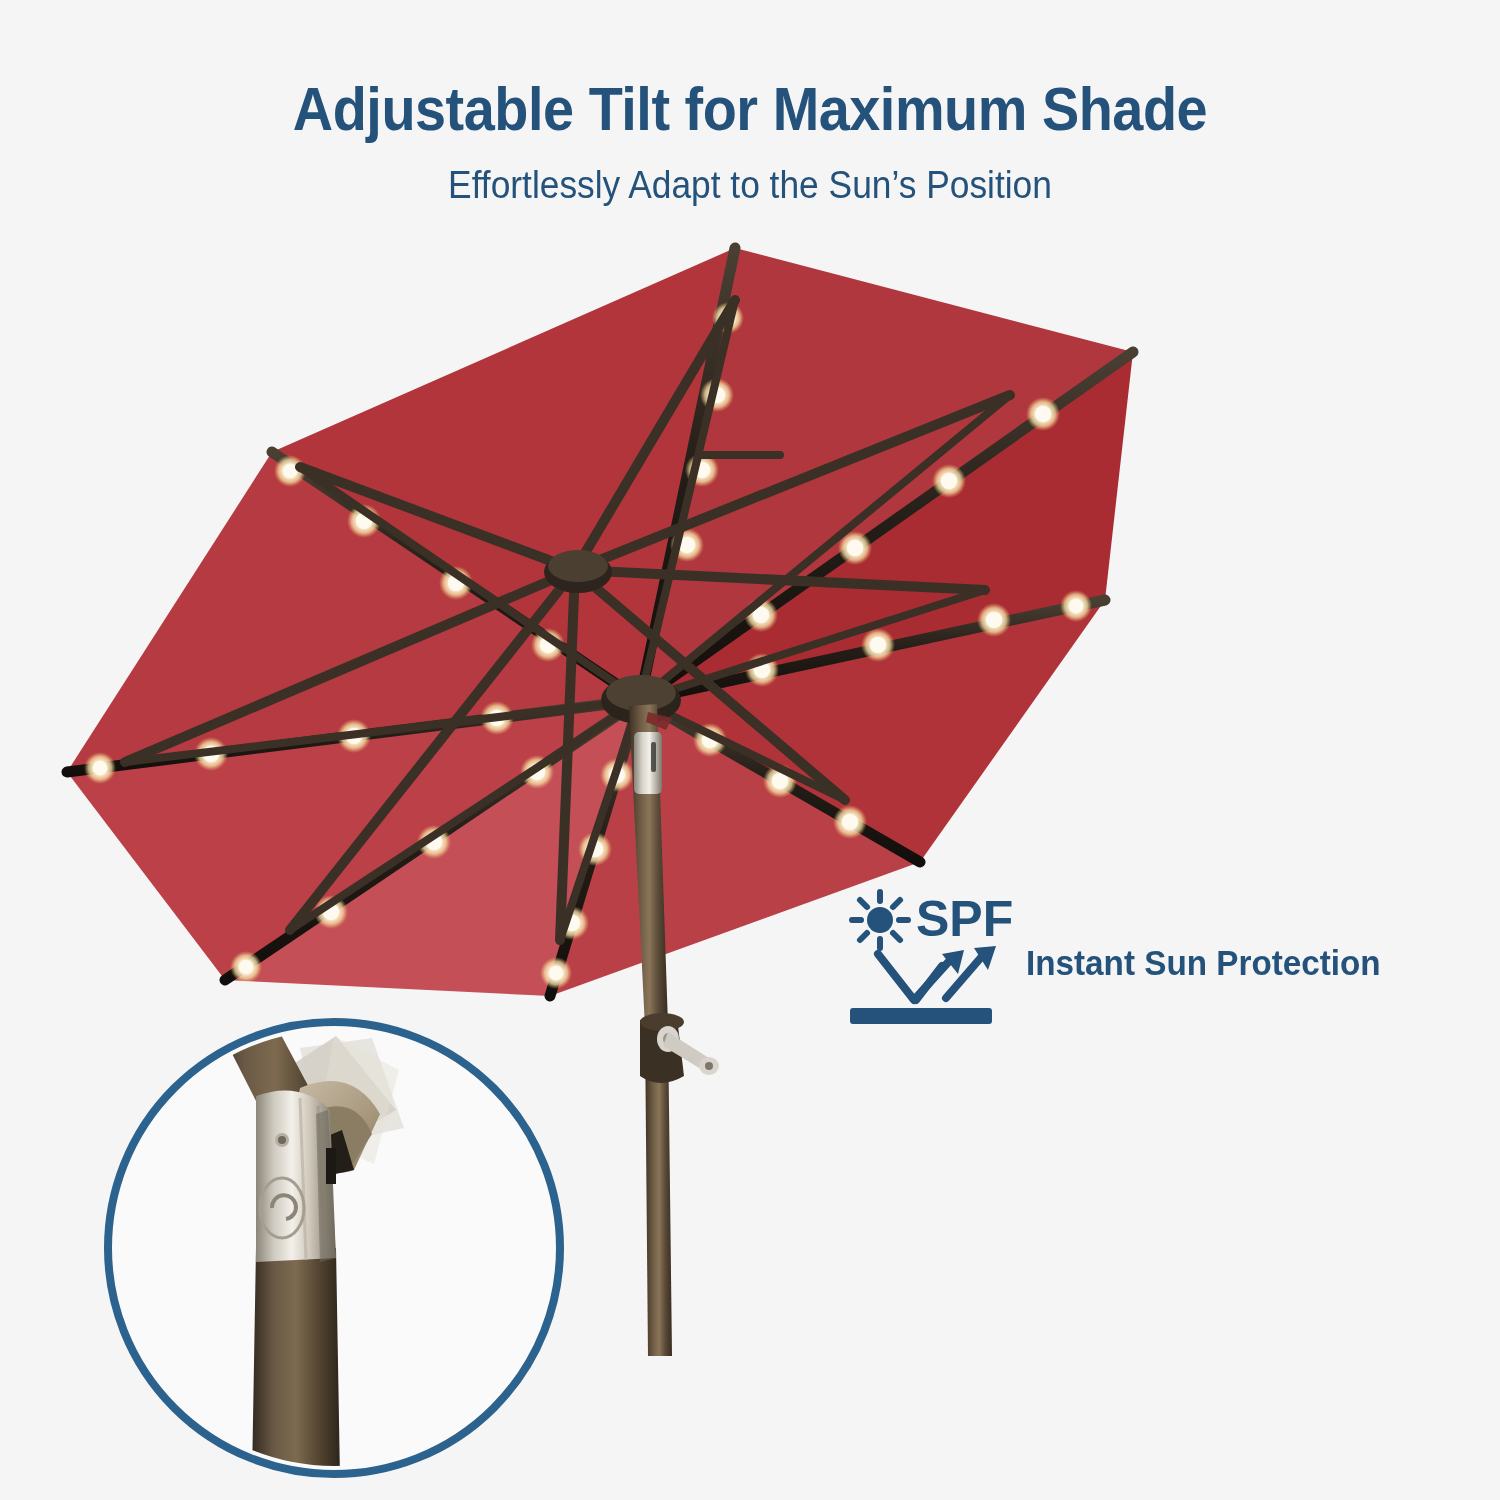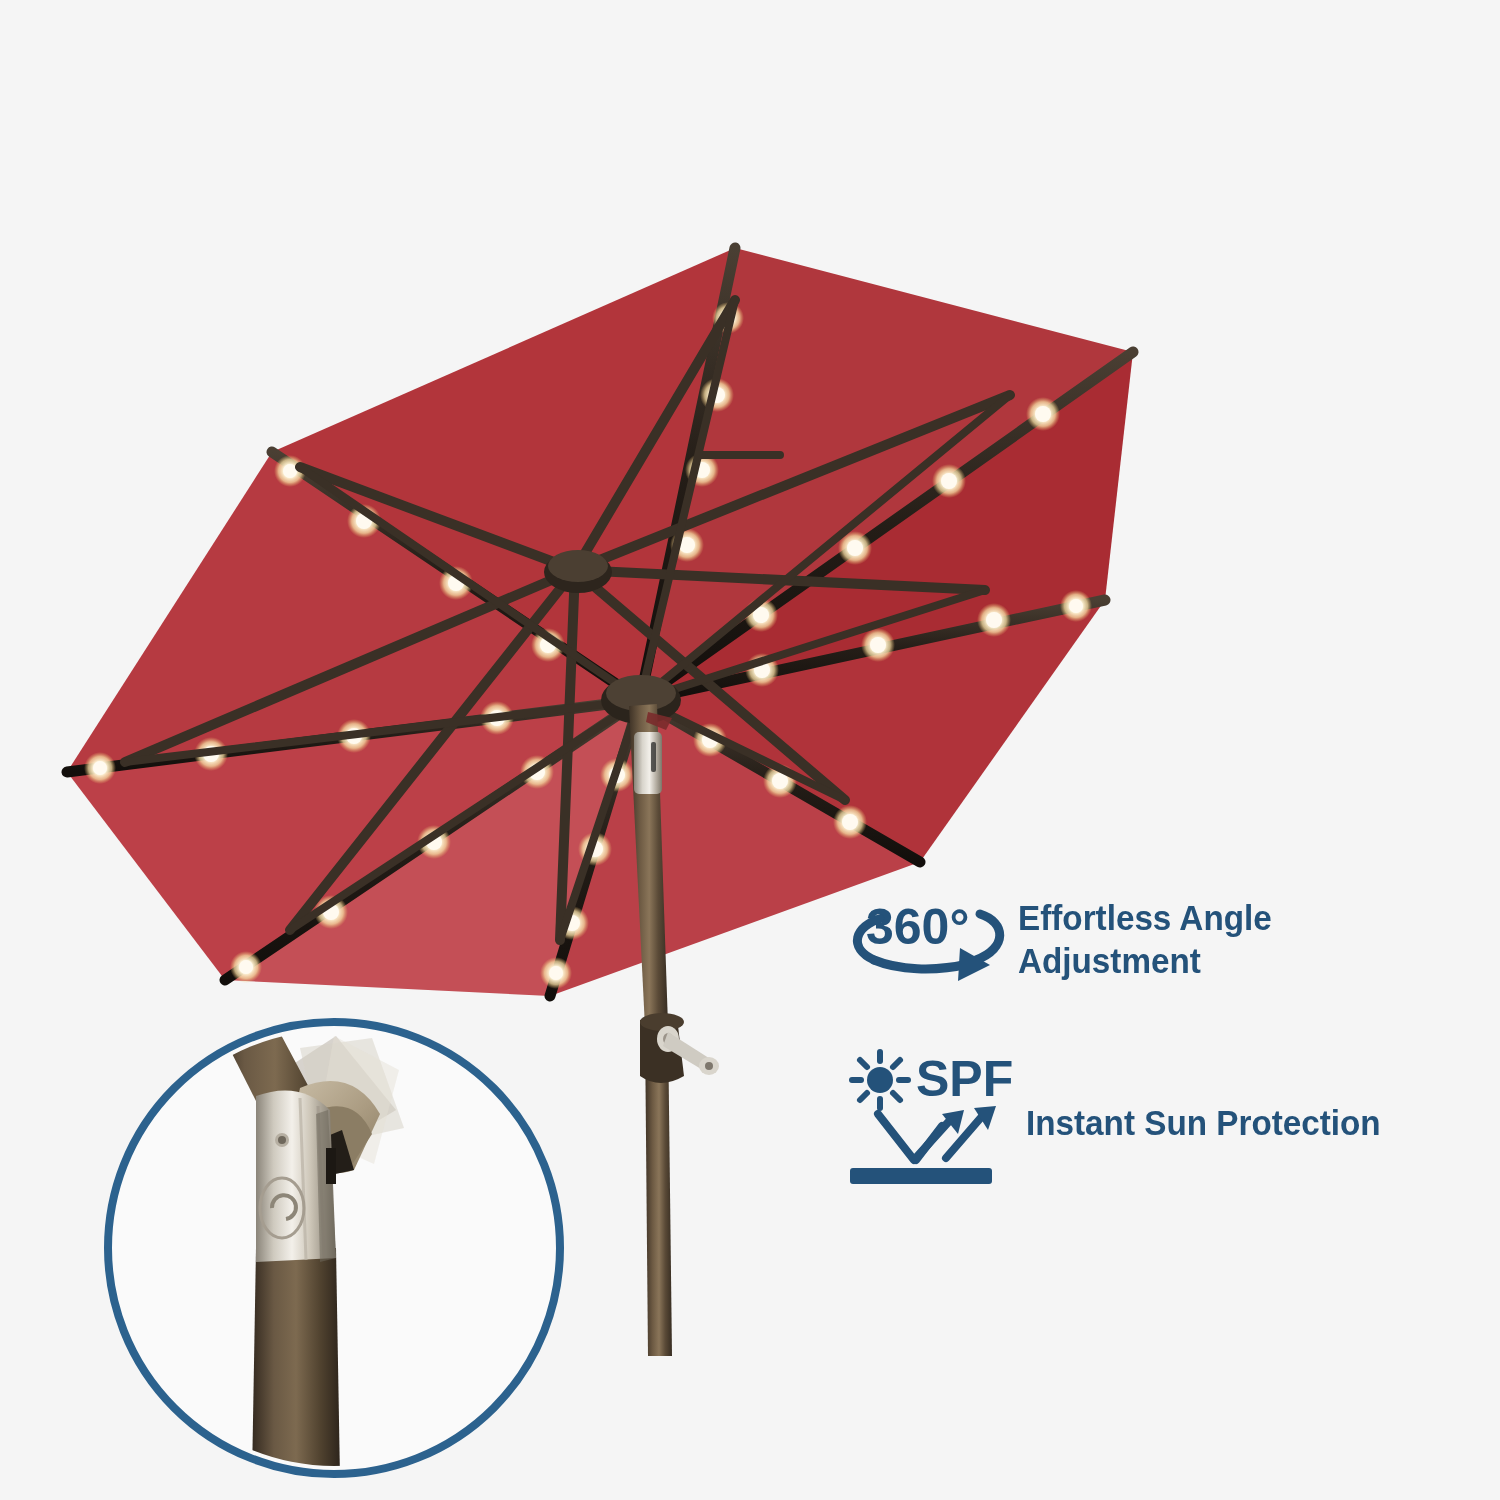--- a/index.html
+++ b/index.html
@@ -54,20 +54,24 @@
   }
   .feature.f2{margin-bottom:52px;}
   .feature.f2 .ficon{width:178px;}
   .feature.f3 .ficon{width:178px;}
 </style>
 </head>
 <body>
 
 <div id="stage">
 
+  <div class="header">
+    <h1 class="title">Adjustable Tilt for Maximum Shade</h1>
+    <p class="subtitle">Effortlessly Adapt to the Sun’s Position</p>
+  </div>
 
   <svg class="product" viewBox="0 0 1500 1500" width="1500" height="1500">
     <defs>
       <linearGradient id="poleG" x1="0" y1="0" x2="1" y2="0">
         <stop offset="0%" stop-color="#3e3226"></stop>
         <stop offset="28%" stop-color="#6d5a43"></stop>
         <stop offset="52%" stop-color="#8a7559"></stop>
         <stop offset="75%" stop-color="#5a4a37"></stop>
         <stop offset="100%" stop-color="#372d22"></stop>
       </linearGradient>
@@ -369,36 +373,20 @@
         <ellipse cx="178" cy="190" rx="22" ry="30" fill="none" stroke="#a59d90" stroke-width="3"></ellipse>
         <path d="M168,190 a12,12 0 1,1 14,11" fill="none" stroke="#8d8678" stroke-width="4"></path>
 
         <rect x="222" y="130" width="10" height="36" fill="#1c1813"></rect>
       </g>
     </svg>
   </div>
 
   <div class="features">
 
-    <div class="feature f1">
-      <div class="ficon">
-        <svg width="168" height="104" viewBox="0 0 168 104">
-
-          <path d="M34,30 C6,38 0,60 26,72" fill="none" stroke="#24527a" stroke-width="9" stroke-linecap="round"></path>
-          <path d="M132,26 C158,34 160,60 128,72" fill="none" stroke="#24527a" stroke-width="9" stroke-linecap="round"></path>
-          <path d="M26,72 C50,82 86,84 120,76" fill="none" stroke="#24527a" stroke-width="9" stroke-linecap="round"></path>
-          <polygon points="112,60 142,77 110,93" fill="#24527a"></polygon>
-          <text x="18" y="56" font-family="Liberation Sans, sans-serif" font-size="50" font-weight="bold" fill="#24527a">360°</text>
-        </svg>
-      </div>
-      <div class="flabel">
-        <div>Effortless Angle</div>
-        <div>Adjustment</div>
-      </div>
-    </div>
 
     <div class="feature f2">
       <div class="ficon">
         <svg width="176" height="150" viewBox="0 0 176 150">
 
           <circle cx="32" cy="32" r="13" fill="#24527a"></circle>
           <g stroke="#24527a" stroke-width="6" stroke-linecap="round">
             <line x1="32" y1="4" x2="32" y2="13"></line>
             <line x1="32" y1="51" x2="32" y2="60"></line>
             <line x1="4" y1="32" x2="13" y2="32"></line>

